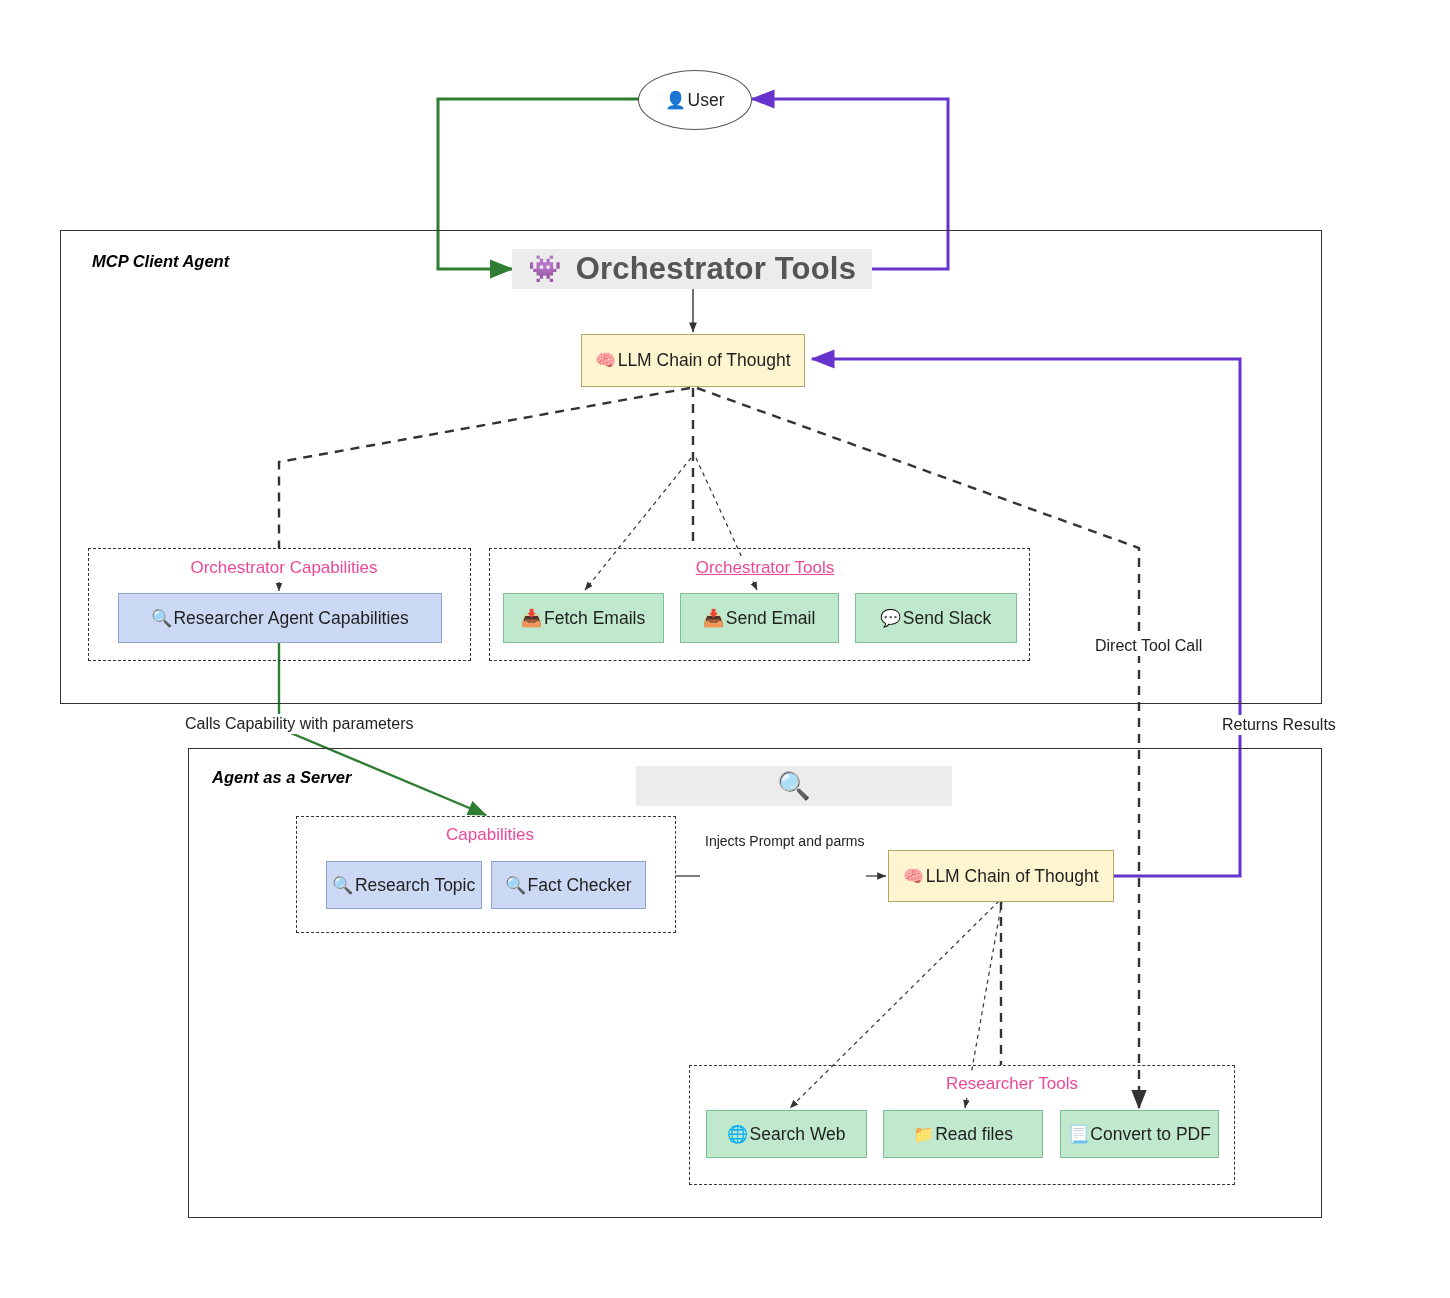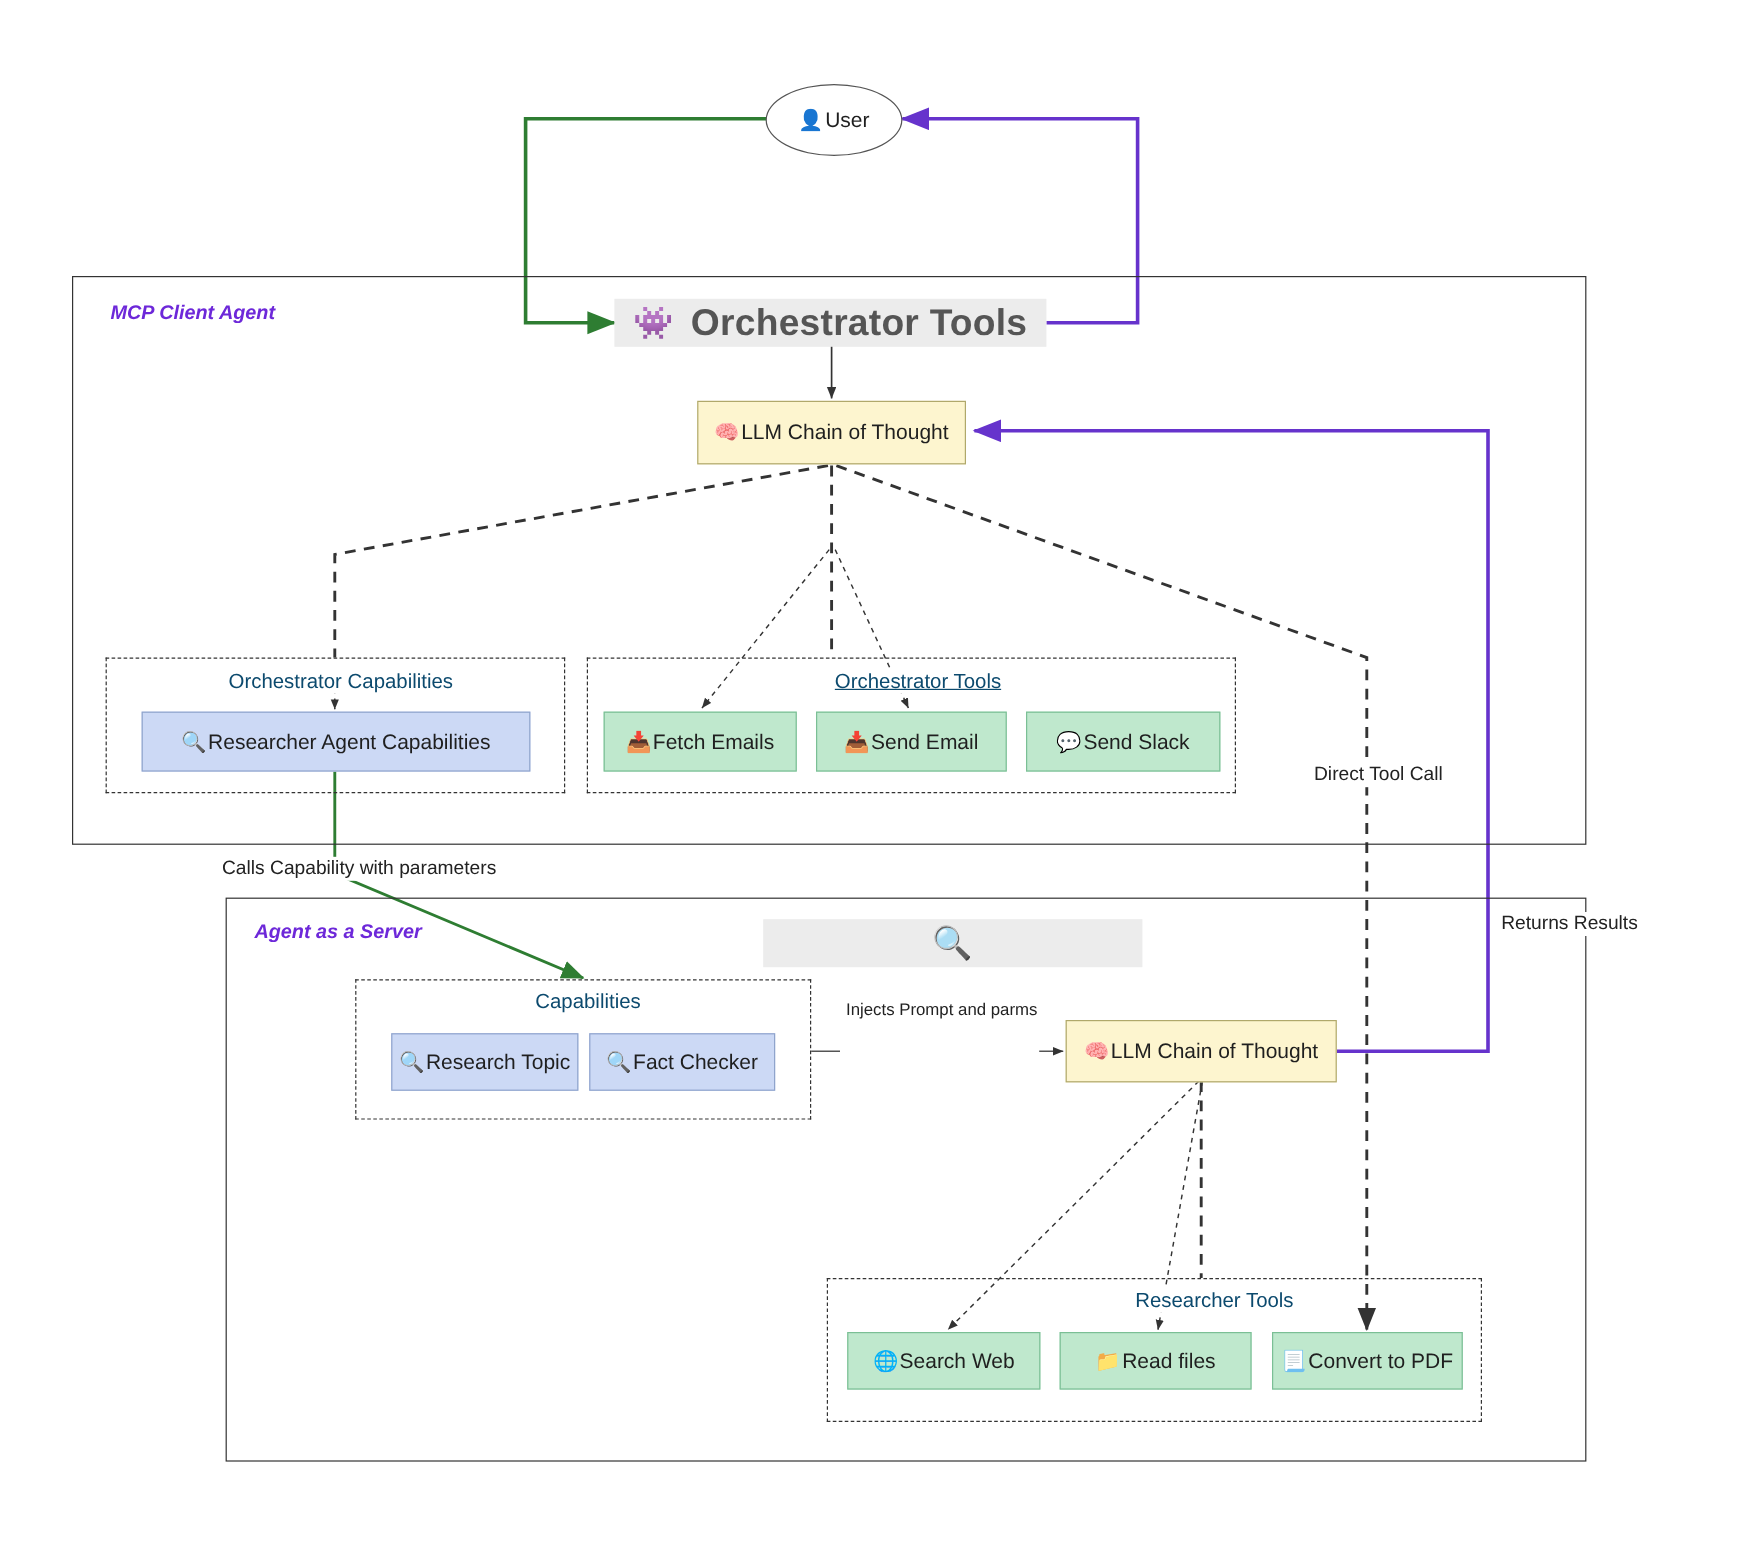--- a/index.html
+++ b/index.html
@@ -27,35 +27,35 @@
     position:absolute;
     border:1.3px solid #333333;
     background:transparent;
     box-sizing:border-box;
   }
   .subgraph-title{
     position:absolute;
     font-style:italic;
     font-weight:bold;
     font-size:16.5px;
-    color:#6d28d9;
+    color:#000000;
     white-space:nowrap;
   }
 
   
   .cluster{
     position:absolute;
     border:1.6px dashed #333333;
     box-sizing:border-box;
     background:transparent;
   }
   .cluster-title{
     position:absolute;
     font-size:17px;
-    color:#0c4a6e;
+    color:#ec4899;
     white-space:nowrap;
     text-align:center;
     background:#ffffff;
     padding:0 4px;
   }
 
   
   .agent-banner{
     position:absolute;
     background:#ececec;
@@ -209,21 +209,21 @@
       <span class="emoji">📥</span>
         <span>Send Email</span>
     </div>
     <div class="node node-green" style="left:855px; top:593px; width:162px; height:50px;">
       <span class="emoji">💬</span>
         <span>Send Slack</span>
     </div>
 
     <div class="edge-label" style="left:182px; top:714px;">Calls Capability with parameters</div>
     <div class="edge-label" style="left:1092px; top:636px;">Direct Tool Call</div>
-    <div class="edge-label" style="left:1248px; top:715px;margin-top:45px;">Returns Results</div>
+    <div class="edge-label" style="left:1219px; top:715px;">Returns Results</div>
 
     <div class="agent-banner" style="left:636px; top:766px; width:316px; height:40px;">
       <span class="emoji">🔍</span>
     </div>
 
     <div class="cluster" style="left:296px; top:816px; width:380px; height:117px;"></div>
     <div class="cluster-title" style="left:440px; top:825px; width:92px;">Capabilities</div>
 
     <div class="node node-blue" style="left:326px; top:861px; width:156px; height:48px;">
       <span class="emoji">🔍</span>

